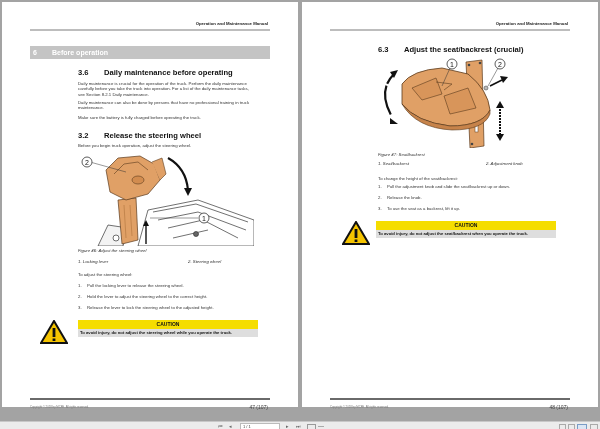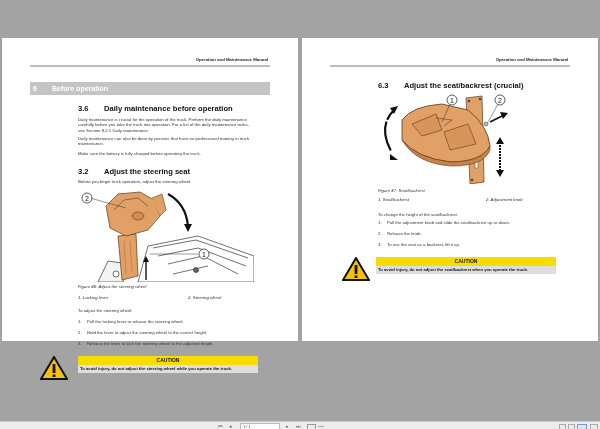--- a/index.html
+++ b/index.html
@@ -3,23 +3,22 @@
 <meta charset="utf-8">
 <style>
   html, body { margin: 0; padding: 0; }
   body {
     width: 600px; height: 429px; overflow: hidden;
     background: #a3a3a3;
     font-family: "Liberation Sans", sans-serif;
     position: relative;
   }
   .page {
-    position: absolute; top: 2px; width: 296px; height: 303px;
+    position: absolute; top: 2px; width: 296px; height: 405px;
     background: #ffffff;
-    margin-top: 36px;
   }
   #page-left { left: 2px; }
   #page-right { left: 302px; width: 296px; }
   .hdr-title {
     position: absolute; top: 19px; right: 30px;
     font-size: 4.3px; font-weight: bold; color: #222;
   }
   .hdr-rule {
     position: absolute; top: 27px; left: 28px; right: 28px;
     height: 1.5px; background: #bdbdbd;
@@ -84,29 +83,29 @@
   <div class="hdr-title">Operation and Maintenance Manual</div>
   <div class="hdr-rule"></div>
 
   <div class="chapter-bar">
     <span class="num">6</span>
     <span class="ttl">Before operation</span>
   </div>
 
   <div class="sec-h" style="top:66px; left:76px;">
     <span class="n">3.6</span>
-    <span class="t">Daily maintenance before operation</span>
+    <span class="t">Daily maintenance before operating</span>
   </div>
   <div class="para" style="top:79px; left:76px; width:176px;">Daily maintenance is crucial for the operation of the truck. Perform the daily maintenance carefully before you take the truck into operation. For a list of the daily maintenance tasks, see Section 8.2.1 Daily maintenance.</div>
   <div class="para" style="top:98px; left:76px; width:176px;">Daily maintenance can also be done by persons that have no professional training in truck maintenance.</div>
   <div class="para" style="top:113px; left:76px; width:176px;">Make sure the battery is fully charged before operating the truck.</div>
 
   <div class="sec-h" style="top:129px; left:76px;">
     <span class="n">3.2</span>
-    <span class="t">Adjust the steering seat</span>
+    <span class="t">Release the steering wheel</span>
   </div>
   <div class="para" style="top:141px; left:76px; width:200px;">Before you begin truck operation, adjust the steering wheel.</div>
 
   <svg class="illus" style="left:76px; top:148px;" width="176" height="96" viewBox="0 0 176 96">
 
     <g stroke="#333" stroke-width="0.7" fill="#fff">
       <path d="M60 96 L70 60 L120 50 L176 70 L176 96 Z"></path>
       <path d="M75 62 L118 54 L170 72" fill="none"></path>
       <path d="M80 70 L120 62 L168 80" fill="none"></path>
       <path d="M90 78 L125 70 L160 88" fill="none"></path>

